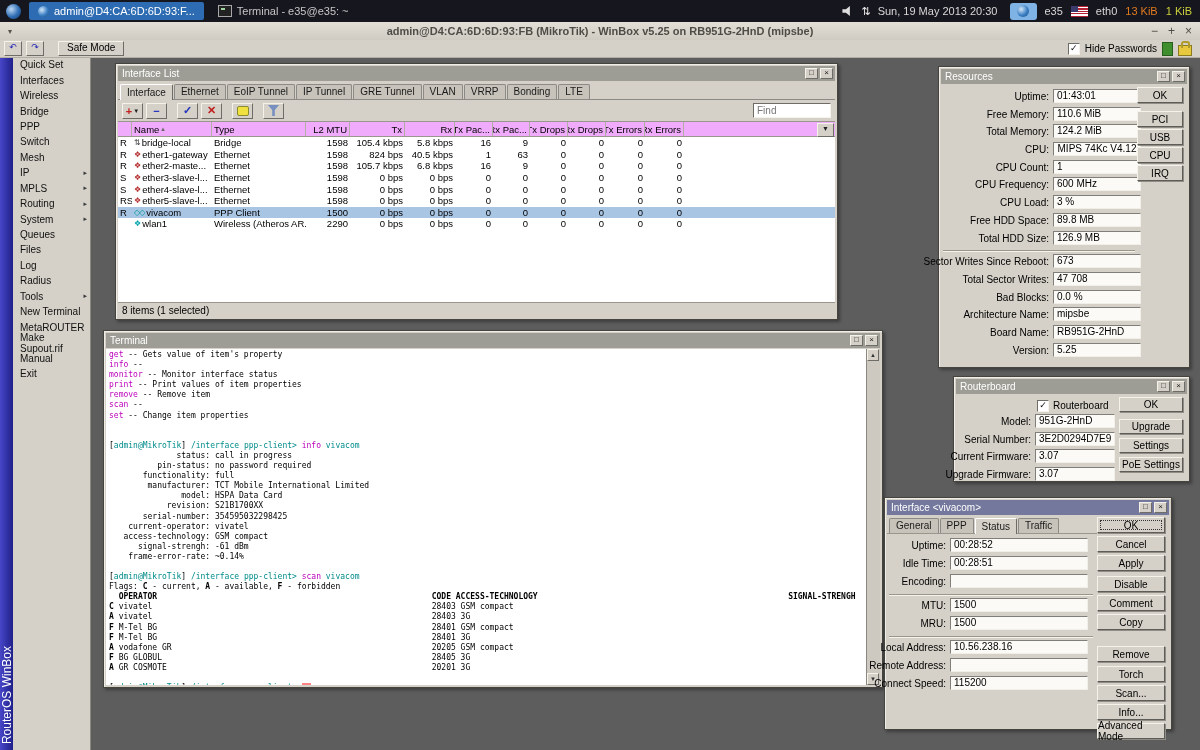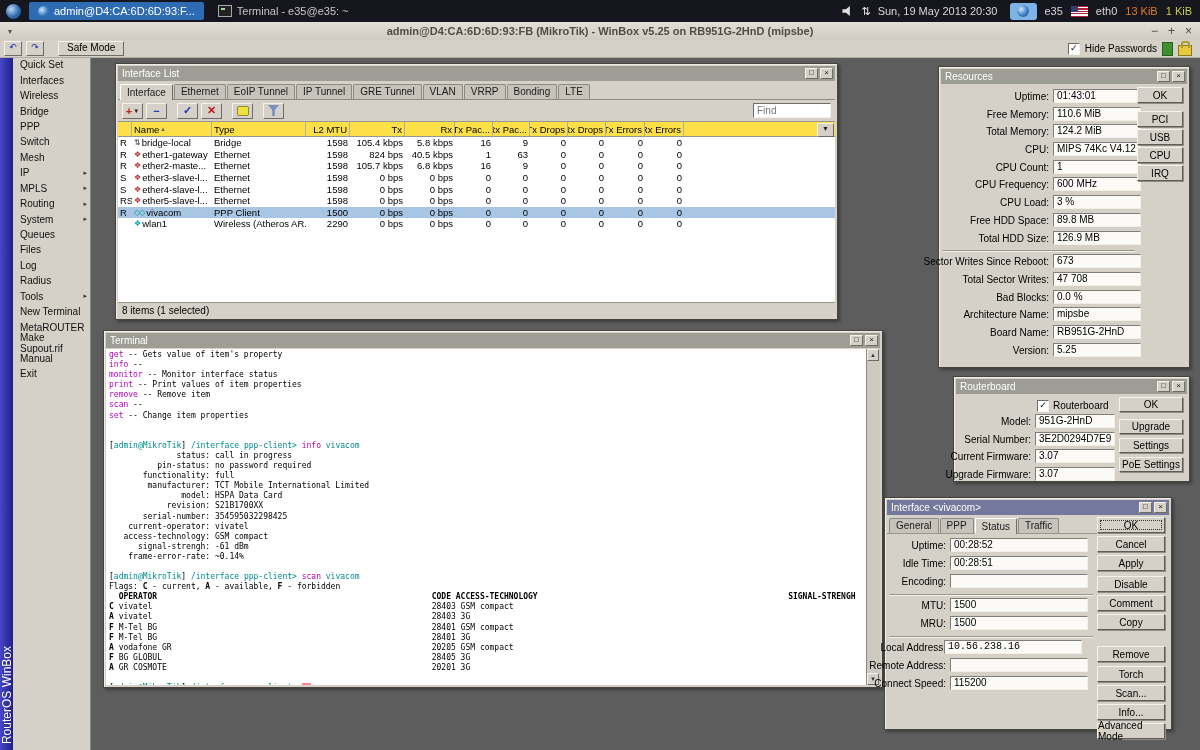--- a/index.html
+++ b/index.html
@@ -79,21 +79,21 @@
         border-color:#f5f2ea #6e6c66 #6e6c66 #f5f2ea;display:flex;align-items:center;justify-content:center;
         font-weight:bold;font-size:11px}
   .gap6{width:4px}
   .plus{color:#c02020}.minus{color:#2233bb}.check{color:#2233bb}.cross{color:#c02020}
   .dd{font-size:6px;color:#222;margin-left:1px}
   .commentic{width:10px;height:8px;background:#f0e040;border:1px solid #8a8a30;border-radius:2px}
   .funnel{width:11px;height:11px;background:#7890c0;clip-path:polygon(0 0,100% 0,62% 45%,62% 100%,38% 100%,38% 45%)}
   .findbox{margin-left:auto;width:70px;height:13px;border:1px solid;border-color:#6e6c66 #f5f2ea #f5f2ea #6e6c66;
            background:#fff;font-size:10px;padding:0 3px;font-family:"Liberation Sans",sans-serif;color:#222}
   .findbox::placeholder{color:#777}
-  .ithead{display:flex;height:14px;background:#fde047;border-bottom:1px solid #9a968e;font-size:9.5px;
+  .ithead{display:flex;height:14px;background:#f0abfc;border-bottom:1px solid #9a968e;font-size:9.5px;
           flex:0 0 auto}
   .hcell{border-right:1px solid #b3afa6;padding:0 2px;white-space:nowrap;overflow:hidden;display:flex;
          align-items:center;height:100%;box-sizing:border-box;flex:0 0 auto}
   .hcell.num{justify-content:flex-end}
   .hfill{flex:1;height:100%;border-right:none}
   .colsel{width:15px;height:12px;margin:1px 1px 0 0;background:#d5d1c8;border:1px solid;
           border-color:#f5f2ea #6e6c66 #6e6c66 #f5f2ea;font-size:7px;text-align:center;line-height:10px;color:#222}
   .sort{font-size:7px;color:#6a6a6a;margin-left:2px}
   .itbody{flex:1;background:#fff;overflow:hidden}
   .trow{display:flex;height:11.6px;font-size:9.5px;align-items:center;white-space:nowrap;color:#000}
@@ -541,21 +541,21 @@
             <span class="fbox" style="left: 110px; width: 80px;">01:43:01</span>
           </div>
           <div class="frow" style="height: 17.7px;">
             <span class="flabel" style="right: 86px;">Free Memory:</span>
             <span class="fbox" style="left: 110px; width: 80px;">110.6 MiB</span>
           </div>
           <div class="frow" style="height: 17.7px;">
             <span class="flabel" style="right: 86px;">Total Memory:</span>
             <span class="fbox" style="left: 110px; width: 80px;">124.2 MiB</span>
           </div>
-          <div class="frow" style="height: 17.7px;">
+          <div class="frow" style="height: 17.7px; text-align: center;">
             <span class="flabel" style="right: 86px;">CPU:</span>
             <span class="fbox" style="left: 110px; width: 80px;">MIPS 74Kc V4.12</span>
           </div>
           <div class="frow" style="height: 17.7px;">
             <span class="flabel" style="right: 86px;">CPU Count:</span>
             <span class="fbox" style="left: 110px; width: 80px;">1</span>
           </div>
           <div class="frow" style="height: 17.7px;">
             <span class="flabel" style="right: 86px;">CPU Frequency:</span>
             <span class="fbox" style="left: 110px; width: 80px;">600 MHz</span>
@@ -699,21 +699,21 @@
             <span class="flabel" style="right: 147px;">MTU:</span>
             <span class="fbox" style="left: 61px; width: 130px;">1500</span>
           </div>
           <div class="frow" style="height: 18px;">
             <span class="flabel" style="right: 147px;">MRU:</span>
             <span class="fbox" style="left: 61px; width: 130px;">1500</span>
           </div>
           <div class="fsep"></div>
           <div class="frow" style="height: 18px;">
             <span class="flabel" style="right: 147px;">Local Address:</span>
-            <span class="fbox" style="left: 55px; width: 130px; font-family: Liberation Mono, monospace;">10.56.238.16</span>
+            <span class="fbox" style="left: 61px; width: 130px;">10.56.238.16</span>
           </div>
           <div class="frow" style="height: 18px;">
             <span class="flabel" style="right: 147px;">Remote Address:</span>
             <span class="fbox" style="left: 61px; width: 130px;"></span>
           </div>
           <div class="frow" style="height: 18px;">
             <span class="flabel" style="right: 147px;">Connect Speed:</span>
             <span class="fbox" style="left: 61px; width: 130px;">115200</span>
           </div>
         </div>

